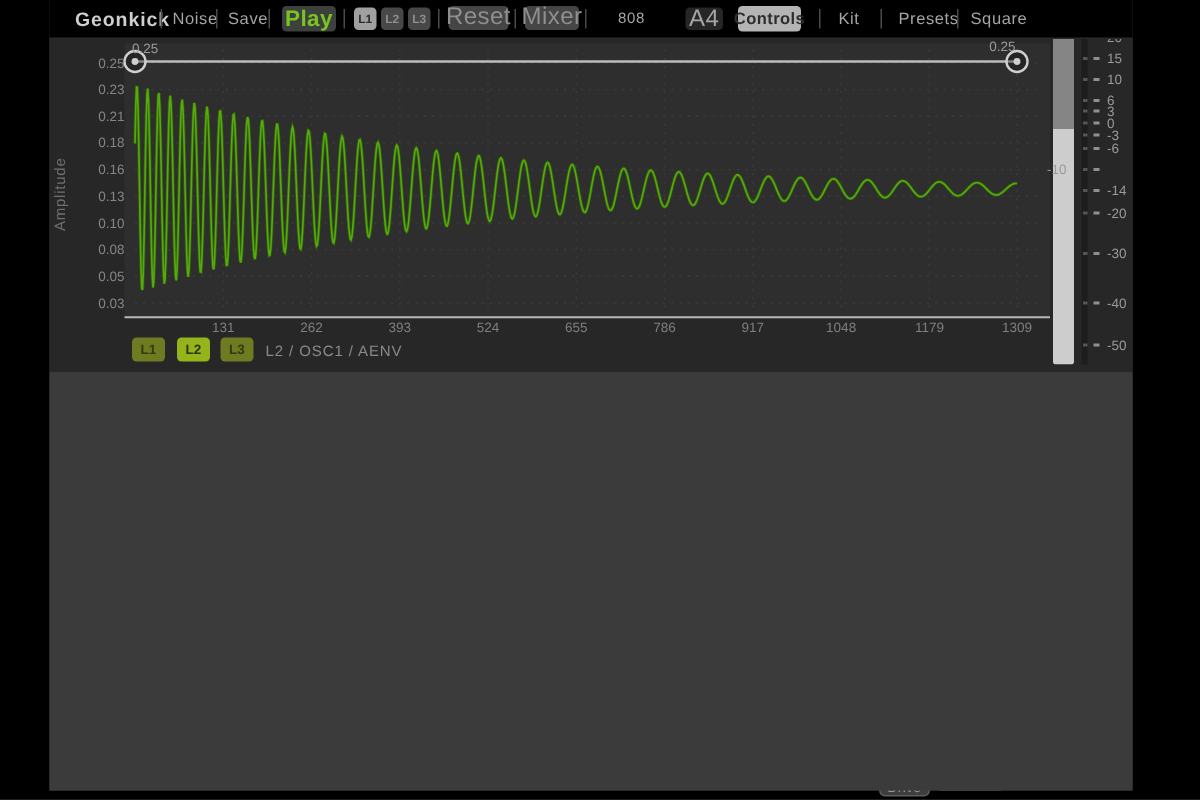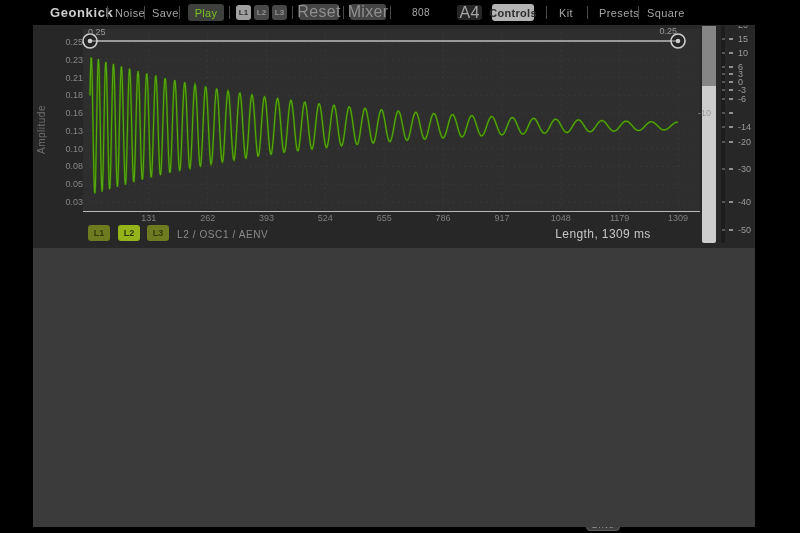--- a/index.html
+++ b/index.html
@@ -7,21 +7,21 @@
        font-family:"Liberation Sans",sans-serif;-webkit-font-smoothing:antialiased}
   .app{position:absolute;left:33px;top:0;width:722px;height:527px;background:#3b3b3b}
   .toolbar{position:absolute;left:0;top:0;width:722px;height:25px;background:#000000;
            border-bottom:1px solid #2a2a2a;z-index:4}
   .titem{position:absolute;top:0;height:25px;display:flex;align-items:center;
          color:#a5a5a5;font-size:11px;letter-spacing:.4px;white-space:nowrap}
   .tlogo{font-weight:bold;font-size:13px;color:#cfcfcf;letter-spacing:.6px}
   .tsep{position:absolute;top:6px;width:1px;height:13px;background:#4a4a4a}
   .tbox{position:absolute;border-radius:3px;display:flex;align-items:center;justify-content:center;
         font-size:16px;letter-spacing:.3px;background:#454545;color:#8f8f8f}
-  .playbtn{background:#3d403c;color:#79c322;font-weight:normal;font-size:11px}
+  .playbtn{background:#3d403c;color:#79c322;font-weight:bold;font-size:15px}
   .notebtn{background:#262626;color:#a5a5a5}
   .ctrlbtn{background:#b4b4b4;color:#2e2e2e;font-weight:bold;font-size:11px}
   .tlbtn{position:absolute;top:5px;width:15px;height:15px;border-radius:3px;background:#484848;
          color:#8f8f8f;font-size:8px;font-weight:bold;display:flex;align-items:center;justify-content:center}
   .tlbtn.on{background:#a0a0a0;color:#2d2d2d}
 
   .topregion{position:absolute;left:0;top:25px;width:722px;height:223px;background:#272727;z-index:0}
   #plot{position:absolute;left:0;top:0;z-index:1;pointer-events:none}
   .yaxis-label{position:absolute;left:-24px;top:124px;width:64px;transform:rotate(-90deg);
                color:#6f6f6f;font-size:10px;text-align:center;letter-spacing:.5px;z-index:2}
@@ -145,21 +145,20 @@
       <circle cx="645" cy="41" r="7" fill="rgba(20,20,20,.35)" stroke="#cfcfcf" stroke-width="1.6"></circle>
       <circle cx="645" cy="41" r="2.3" fill="#cfcfcf"></circle>
       <text x="644" y="34" text-anchor="end" font-size="9" fill="#9a9a9a">0.25</text>
     </svg>
   <div class="yaxis-label">Amplitude</div>
 
   <div class="ltab" style="left:55px;top:225px">L1</div>
   <div class="ltab on" style="left:85px;top:225px">L2</div>
   <div class="ltab" style="left:114px;top:225px">L3</div>
   <div class="pathlabel" style="left:144px;top:229px">L2 / OSC1 / AENV</div>
-  <div class="lengthlabel" style="left:480px;top:227px;width:180px">Length, 1309 ms</div>
 
   <div class="meter-strip"></div>
   <div class="meter-bar">
     <span class="hi"></span>
     <span class="lo"></span>
   </div>
   <div id="meter-scale">
       <div class="mdash" style="left:688.5px;top:24px;width:3px;background:#555"></div>
       <div class="mdash" style="left:696px;top:24px;width:4px;background:#909090"></div>
       <div class="mlab" style="left:705px;top:21px">20</div>

